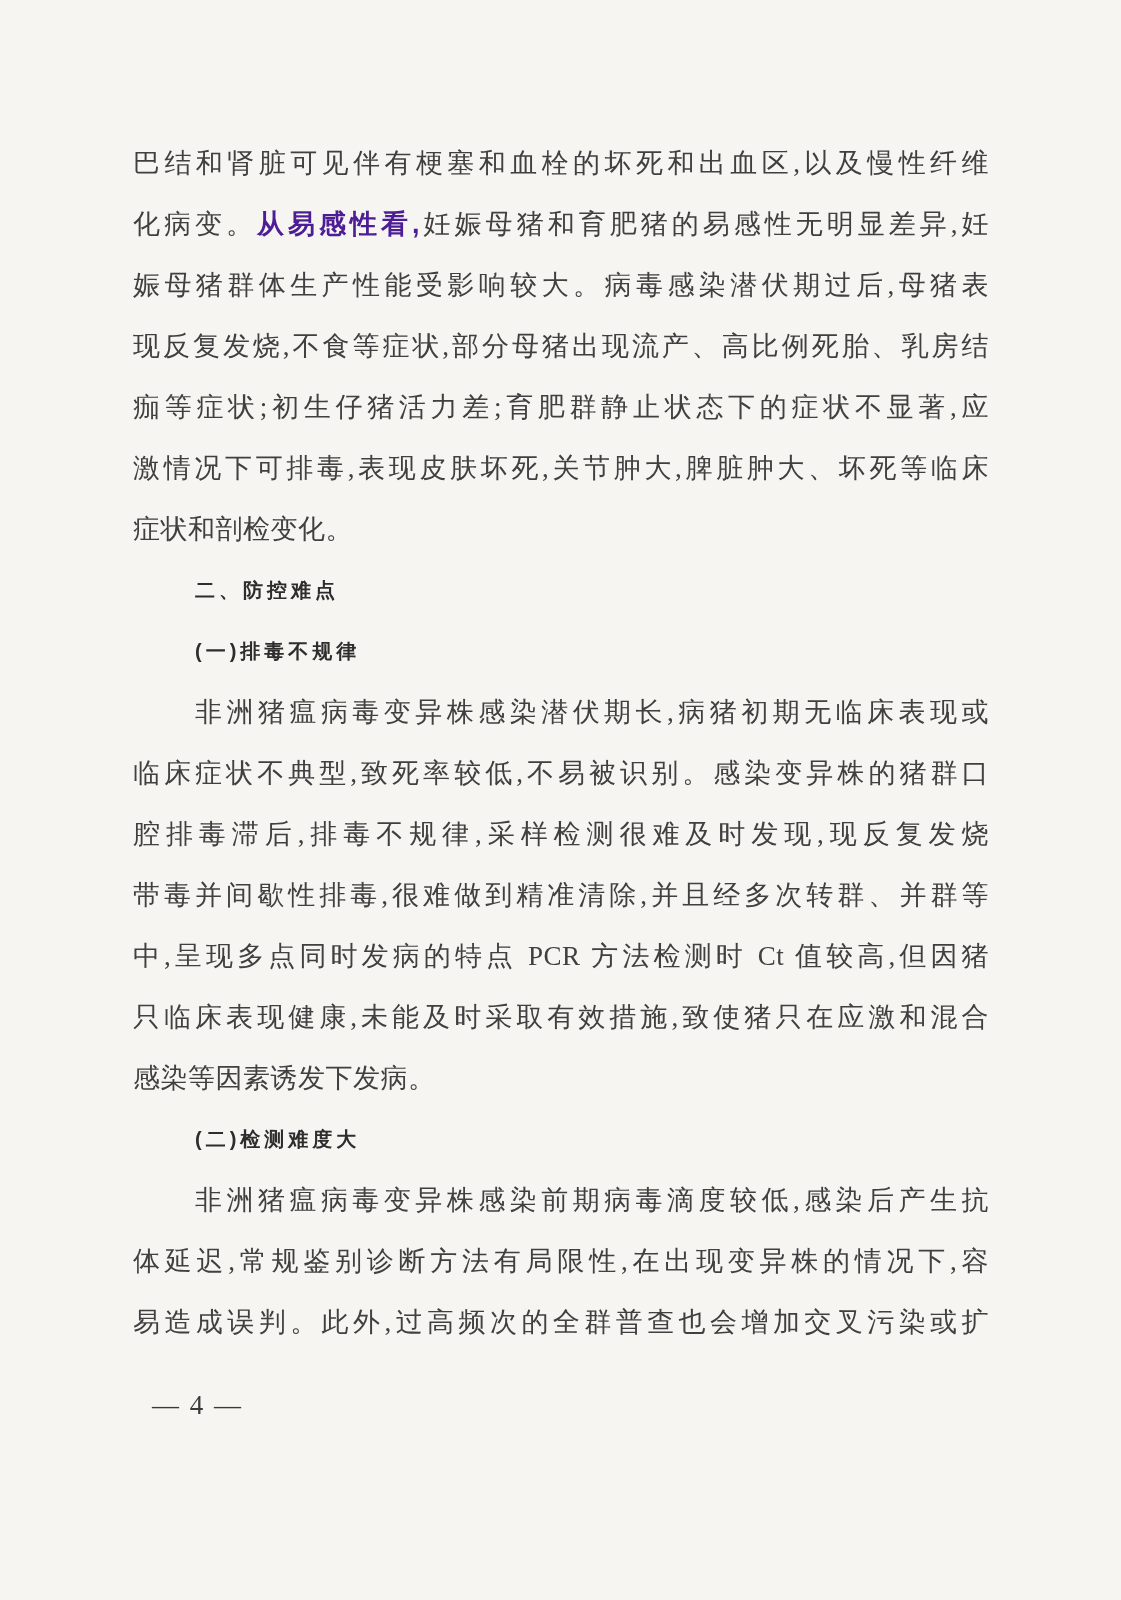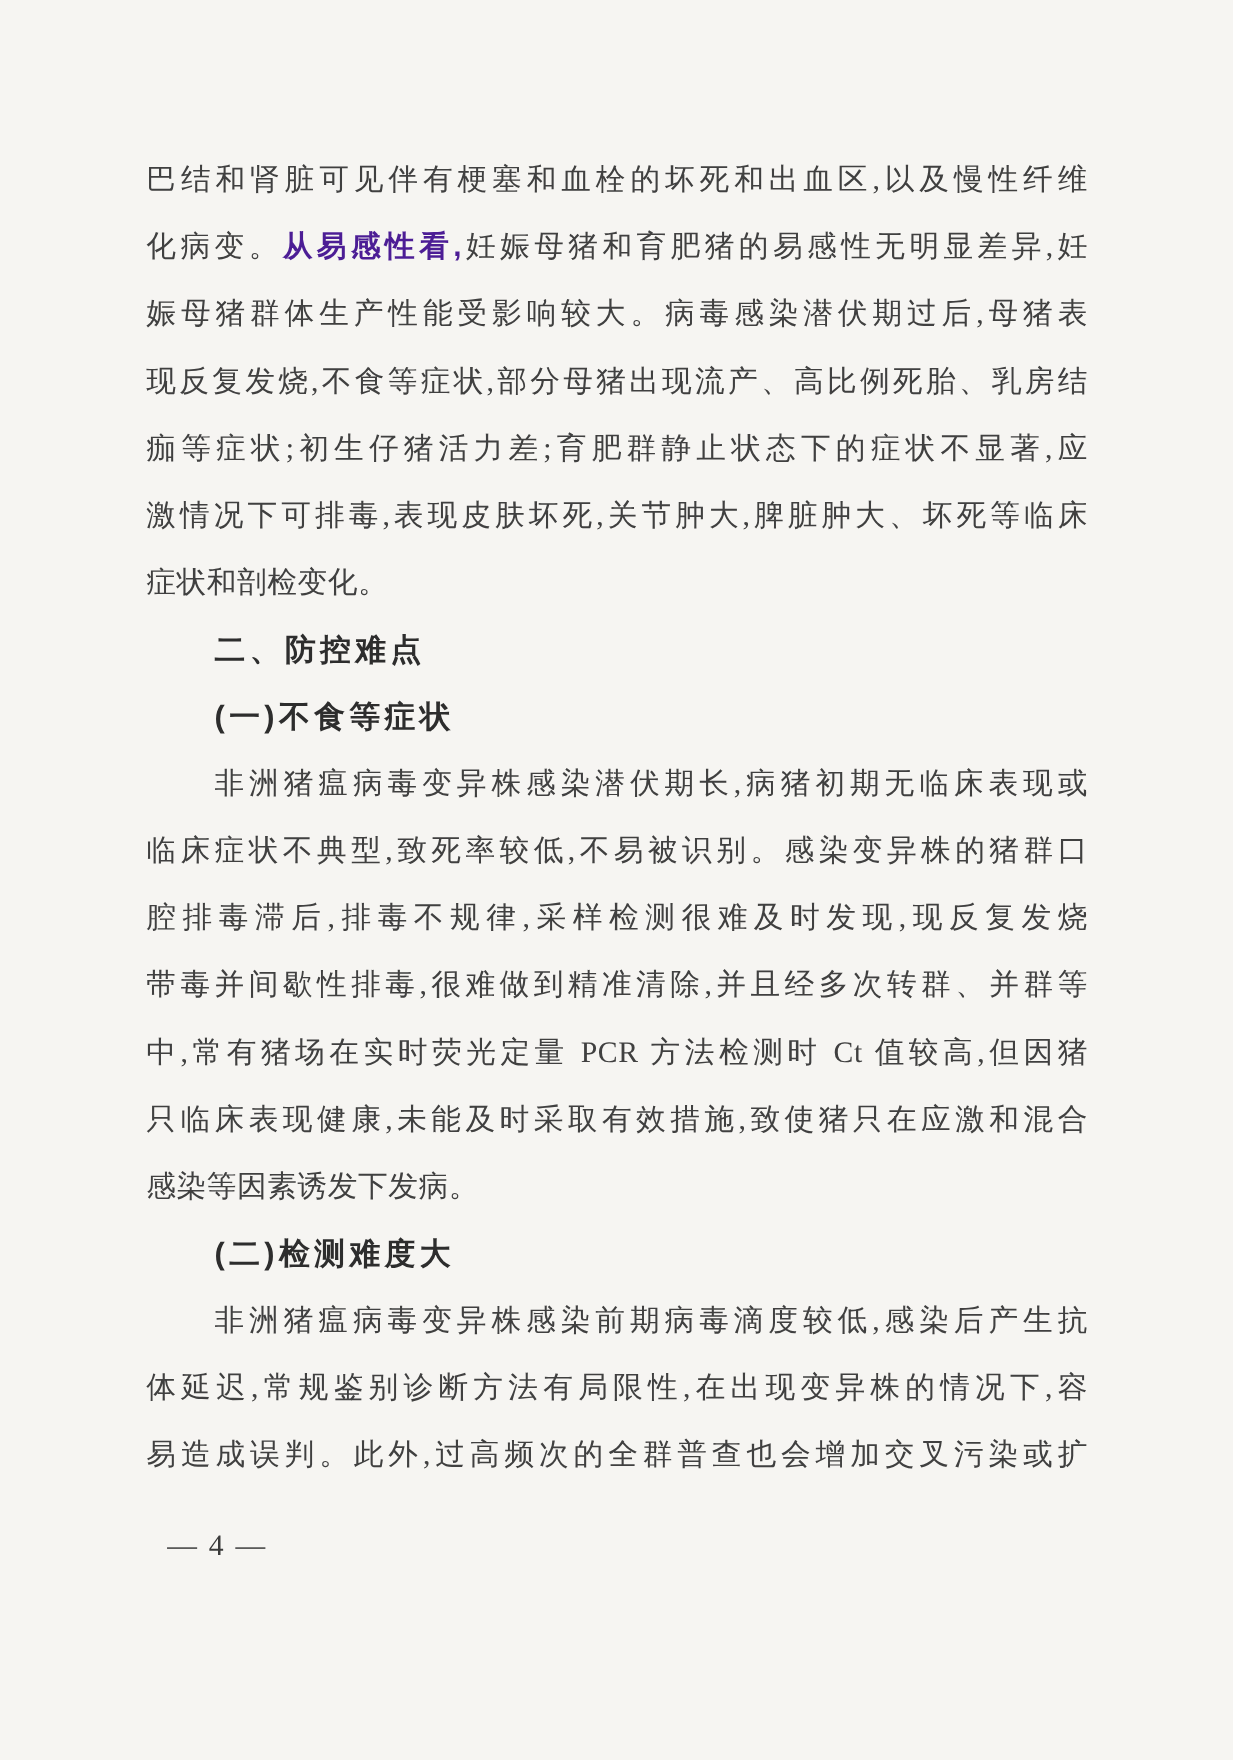--- a/index.html
+++ b/index.html
@@ -39,21 +39,21 @@
     text-align: justify;
     text-align-last: justify;
   }
   .ind {
     padding-left: 62px;
   }
   .h {
     font-family: "Liberation Sans", "DejaVu Sans", sans-serif;
     font-weight: 700;
     color: #2d2d2d;
-    font-size: 28px;
+    font-size: 20px;
     letter-spacing: 4px;
   }
   .bold-run {
     font-family: "Liberation Sans", "DejaVu Sans", sans-serif;
     font-weight: 700;
     color: #4c1d95;
   }
   .page-number {
     position: absolute;
     left: 152px;
@@ -71,27 +71,27 @@
 
     <div class="ln j">巴结和肾脏可见伴有梗塞和血栓的坏死和出血区,以及慢性纤维</div>
     <div class="ln j"><span>化病变。</span><span class="bold-run">从易感性看,</span><span>妊娠母猪和育肥猪的易感性无明显差异,妊</span></div>
     <div class="ln j">娠母猪群体生产性能受影响较大。病毒感染潜伏期过后,母猪表</div>
     <div class="ln j">现反复发烧,不食等症状,部分母猪出现流产、高比例死胎、乳房结</div>
     <div class="ln j">痂等症状;初生仔猪活力差;育肥群静止状态下的症状不显著,应</div>
     <div class="ln j">激情况下可排毒,表现皮肤坏死,关节肿大,脾脏肿大、坏死等临床</div>
     <div class="ln">症状和剖检变化。</div>
 
     <div class="ln h ind">二、防控难点</div>
-    <div class="ln h ind">(一)不食等症状</div>
+    <div class="ln h ind">(一)排毒不规律</div>
 
     <div class="ln j ind">非洲猪瘟病毒变异株感染潜伏期长,病猪初期无临床表现或</div>
     <div class="ln j">临床症状不典型,致死率较低,不易被识别。感染变异株的猪群口</div>
     <div class="ln j">腔排毒滞后,排毒不规律,采样检测很难及时发现,现反复发烧</div>
     <div class="ln j">带毒并间歇性排毒,很难做到精准清除,并且经多次转群、并群等</div>
-    <div class="ln j">中,常有猪场在实时荧光定量 PCR 方法检测时 Ct 值较高,但因猪</div>
+    <div class="ln j">中,呈现多点同时发病的特点 PCR 方法检测时 Ct 值较高,但因猪</div>
     <div class="ln j">只临床表现健康,未能及时采取有效措施,致使猪只在应激和混合</div>
     <div class="ln">感染等因素诱发下发病。</div>
 
     <div class="ln h ind">(二)检测难度大</div>
 
     <div class="ln j ind">非洲猪瘟病毒变异株感染前期病毒滴度较低,感染后产生抗</div>
     <div class="ln j">体延迟,常规鉴别诊断方法有局限性,在出现变异株的情况下,容</div>
     <div class="ln j">易造成误判。此外,过高频次的全群普查也会增加交叉污染或扩</div>
 
   </div>

